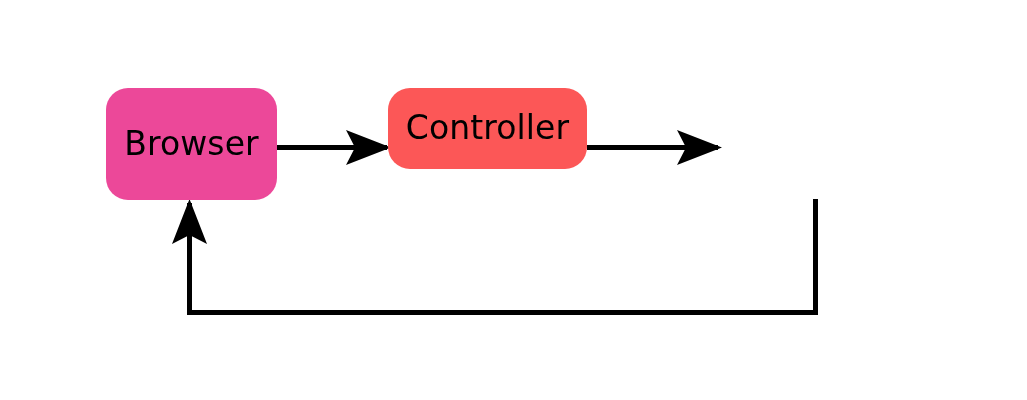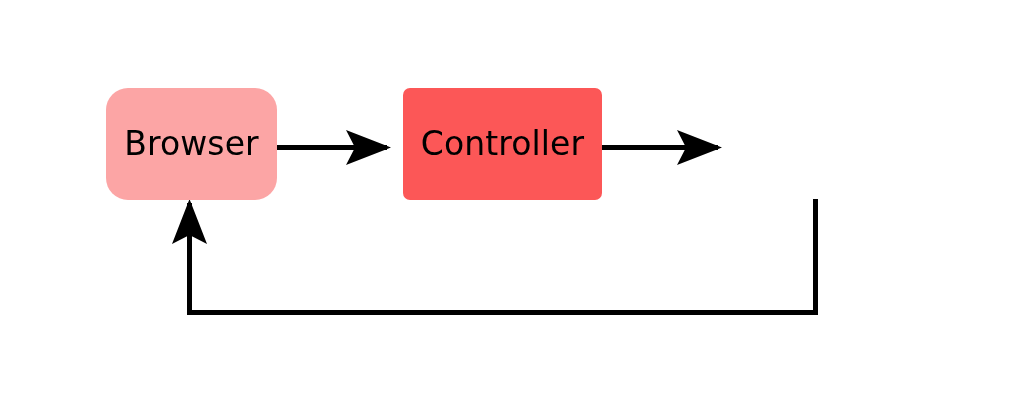--- a/index.html
+++ b/index.html
@@ -37,21 +37,21 @@
     color: #000000;
     font-family: "DejaVu Sans", sans-serif;
     font-size: 33px;
     font-weight: 400;
     line-height: 1.18;
     letter-spacing: 0.1px;
     white-space: pre-line;
     z-index: 2;
   }
   #node-browser   { left: 106px; top: 88px; width: 171px; height: 112px; }
-  #node-controller{ left: 403px; top: 88px; width: 199px; height: 112px; border-radius: 7px; }
+  #node-controller{ left: 388px; top: 88px; width: 199px; height: 81px; }
   #node-dynamic   { left: 719px; top: 88px; width: 195px; height: 112px; }
 </style>
 </head>
 <body>
 
 <div id="canvas" style="background: rgb(255, 255, 255);">
 
   <svg id="edge-layer" viewBox="0 0 1027 400" width="1027" height="400" xmlns="http://www.w3.org/2000/svg">
     <defs>
       <marker id="arrowhead-right" markerWidth="9" markerHeight="7" refX="8.2" refY="3.5" orient="auto" markerUnits="strokeWidth">
@@ -68,18 +68,18 @@
 
     <g>
       <line x1="587" y1="147.5" x2="718" y2="147.5" stroke="#000000" stroke-width="5" marker-end="url(#arrowhead-right)"></line>
     </g>
 
     <g>
       <path d="M 815.5 199 L 815.5 312.5 L 189.5 312.5 L 189.5 203" fill="none" stroke="#000000" stroke-width="5" stroke-linecap="butt" stroke-linejoin="miter" marker-end="url(#arrowhead-up)"></path>
     </g>
   </svg>
 
-  <div class="node" id="node-browser" style="background: #fca5a5; color: rgb(0, 0, 0);">Browser</div>
+  <div class="node" id="node-browser" style="background: #ec4899; color: rgb(0, 0, 0);">Browser</div>
 
   <div class="node" id="node-controller" style="background: rgb(252, 87, 87); color: rgb(0, 0, 0);">Controller</div>
 
 
 </div>
 
 </body></html>

